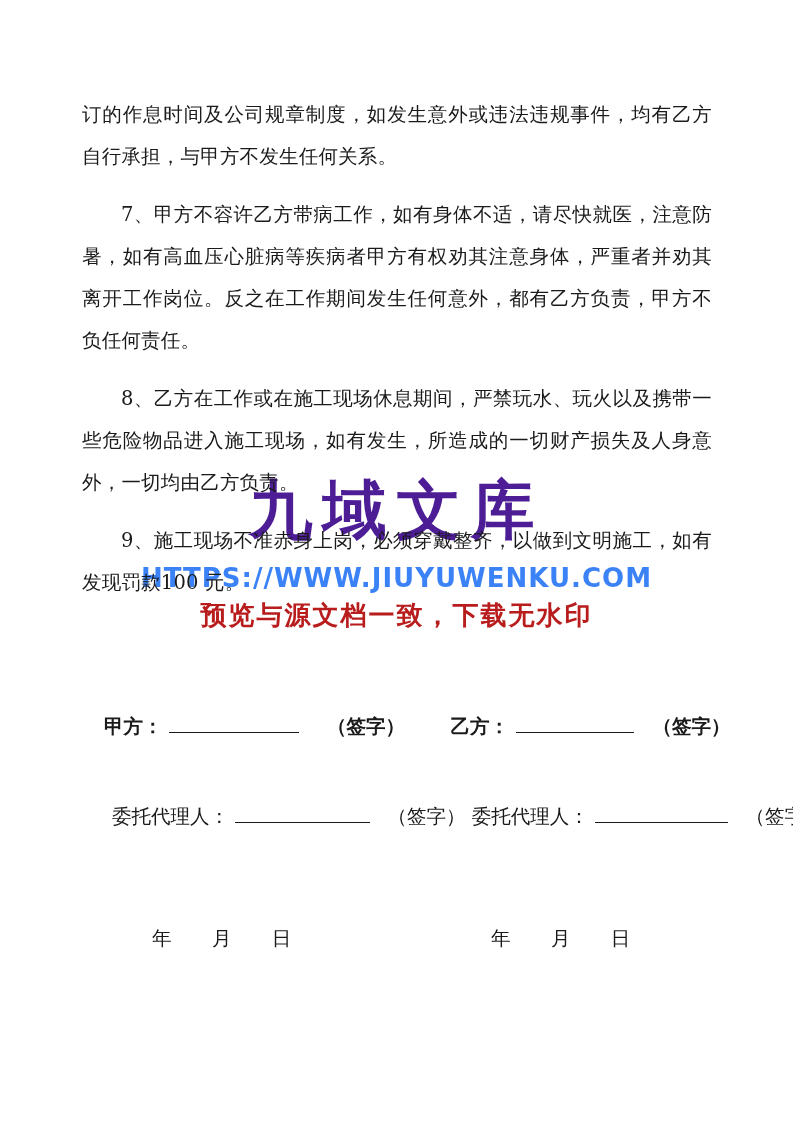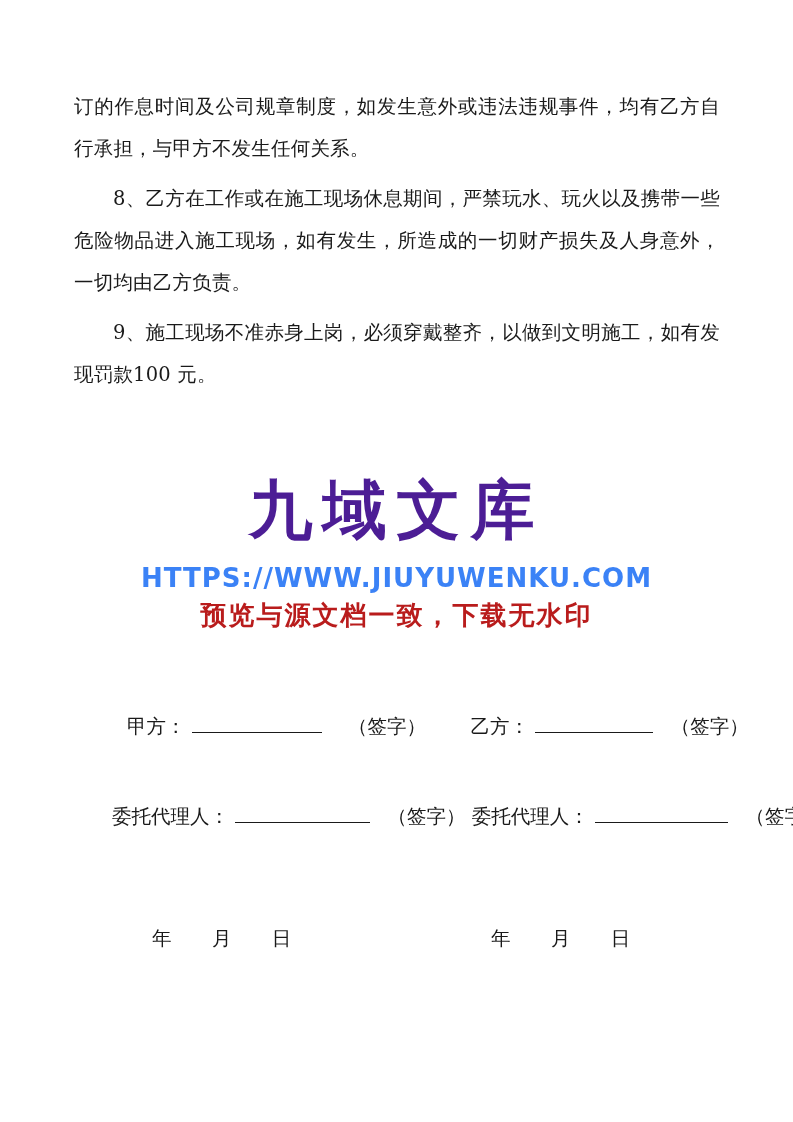--- a/index.html
+++ b/index.html
@@ -82,35 +82,36 @@
     position: absolute;
     left: 66px;
     top: 78px;
     width: 662px;
   }
   .para {
     font-size: 19.5px;
     line-height: 42px;
     text-align: justify;
     text-justify: inter-ideograph;
-    margin: 8px;
+    margin: 16px;
     letter-spacing: 0.2px;
   }
   .para.indent {
     text-indent: 2em;
   }
 
   
   .sig-block {
     position: absolute;
-    left: 81px;
+    left: 58px;
     top: 706px;
     width: 662px;
     font-size: 19.5px;
     line-height: 42px;
+    font-weight: bold;
   }
   .sig-row {
     white-space: nowrap;
     display: block;
   }
   .sig-row-1 { padding-left: 46px; }
   .sig-line {
     display: inline-block;
     border-bottom: 1.6px solid #1a1a1a;
     vertical-align: baseline;
@@ -169,20 +170,21 @@
 <div class="watermark-layer">
   <div class="wm-brand">九域文库</div>
   <div class="wm-url">HTTPS://WWW.JIUYUWENKU.COM</div>
   <div class="wm-note">预览与源文档一致，下载无水印</div>
 </div>
 
 <div class="page">
 
   <div class="body-text">
     <p class="para">订的作息时间及公司规章制度，如发生意外或违法违规事件，均有乙方自行承担，与甲方不发生任何关系。</p>
+    <p class="para indent">7、甲方不容许乙方带病工作，如有身体不适，请尽快就医，注意防暑，如有高血压心脏病等疾病者甲方有权劝其注意身体，严重者并劝其离开工作岗位。反之在工作期间发生任何意外，都有乙方负责，甲方不负任何责任。</p>
     <p class="para indent">8、乙方在工作或在施工现场休息期间，严禁玩水、玩火以及携带一些危险物品进入施工现场，如有发生，所造成的一切财产损失及人身意外，一切均由乙方负责。</p>
     <p class="para indent">9、施工现场不准赤身上岗，必须穿戴整齐，以做到文明施工，如有发现罚款100 元。</p>
   </div>
 
   <div class="sig-block">
     <div class="sig-row sig-row-1">
       <span>甲方：</span>
       <span class="sig-line w1"></span>
       <span class="gap-sm"></span>
       <span>（签字）</span>

